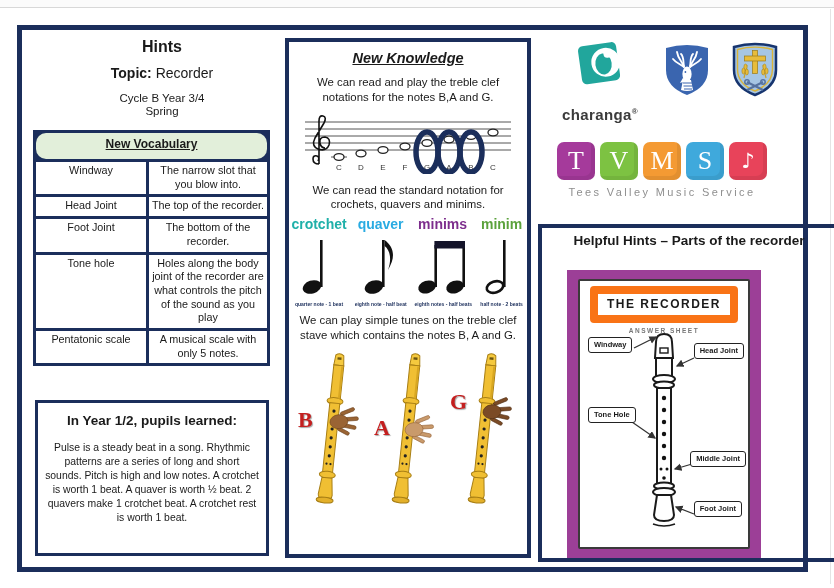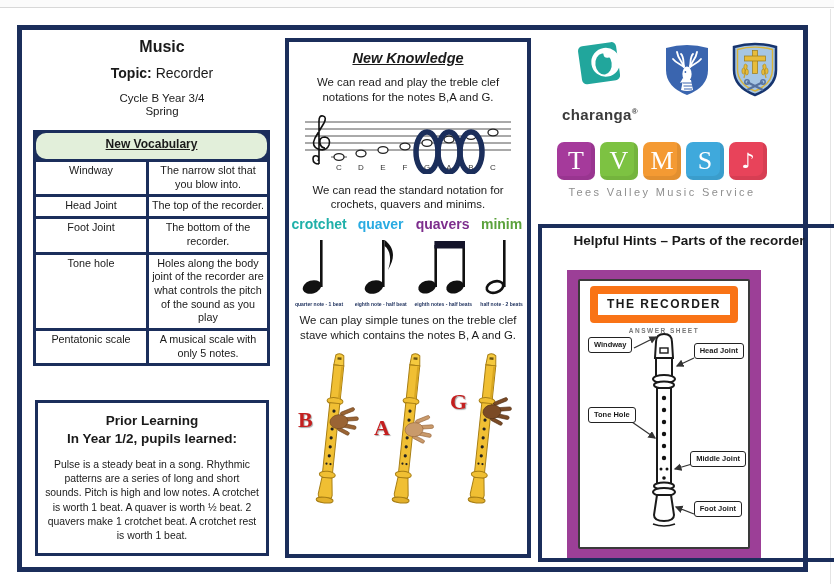--- a/index.html
+++ b/index.html
@@ -89,21 +89,21 @@
 </style>
 </head>
 <body>
 
 <div class="top-strip"></div>
 <div class="right-edge"></div>
 
 <div class="page">
 
   <div class="music-header">
-    <div class="mh-subject">Music</div>
+    <div class="mh-subject">Hints</div>
     <div class="mh-topic"><span class="b">Topic:</span><span> Recorder</span></div>
     <div class="mh-cycle">Cycle B Year 3/4</div>
     <div class="mh-term">Spring</div>
   </div>
 
   <div class="vocab">
     <div class="vocab-head" style="background-color: rgb(226, 239, 218);">New Vocabulary</div>
     <div class="v-cell">Windway</div>
     <div class="v-cell">The narrow slot that you blow into.</div>
     <div class="v-cell">Head Joint</div>
@@ -111,21 +111,20 @@
     <div class="v-cell">Foot Joint</div>
     <div class="v-cell">The bottom of the recorder.</div>
     <div class="v-cell">Tone hole</div>
     <div class="v-cell">Holes along the body joint of the recorder are what controls the pitch of the sound as you play</div>
     <div class="v-cell">Pentatonic scale</div>
     <div class="v-cell">A musical scale with only 5 notes.</div>
   </div>
 
   <div class="prior">
     <div class="prior-t">
-      <div>Prior Learning</div>
       <div>In Year 1/2, pupils learned:</div>
     </div>
     <div class="prior-b">Pulse is a steady beat in a song. Rhythmic patterns are a series of long and short sounds. Pitch is high and low notes. A crotchet is worth 1 beat. A quaver is worth ½ beat. 2 quavers make 1 crotchet beat. A crotchet rest is worth 1 beat.</div>
   </div>
 
   <div class="knowledge">
     <div class="nk-title">New Knowledge</div>
     <div class="nk-para">We can read and play the treble clef notations for the notes B,A and G.</div>
 
     <div class="staff-wrap">
@@ -181,21 +180,21 @@
       <div class="note-item">
         <div class="note-label" style="color: rgb(41, 171, 226);">quaver</div>
         <svg viewBox="0 0 46 64" width="46" height="64">
           <ellipse cx="16" cy="55" rx="9.5" ry="6.5" transform="rotate(-18 16 55)" fill="#111"></ellipse>
           <rect x="24" y="8" width="2.6" height="47" fill="#111"></rect>
           <path d="M26.6,8 C36,15 38,25 30,38 C34,27 32,18 26.6,14 Z" fill="#111"></path>
         </svg>
         <div class="note-cap">eighth note - half beat</div>
       </div>
       <div class="note-item">
-        <div class="note-label" style="color: rgb(125, 46, 141);">quavers</div>
+        <div class="note-label" style="color: rgb(125, 46, 141);">minims</div>
         <svg viewBox="0 0 56 64" width="56" height="64">
           <ellipse cx="12" cy="55" rx="9" ry="6.2" transform="rotate(-18 12 55)" fill="#111"></ellipse>
           <ellipse cx="40" cy="55" rx="9" ry="6.2" transform="rotate(-18 40 55)" fill="#111"></ellipse>
           <rect x="19.4" y="13" width="2.6" height="42" fill="#111"></rect>
           <rect x="47.4" y="13" width="2.6" height="42" fill="#111"></rect>
           <rect x="19.4" y="9" width="30.6" height="7.5" fill="#14142a"></rect>
         </svg>
         <div class="note-cap">eighth notes - half beats</div>
       </div>
       <div class="note-item">

